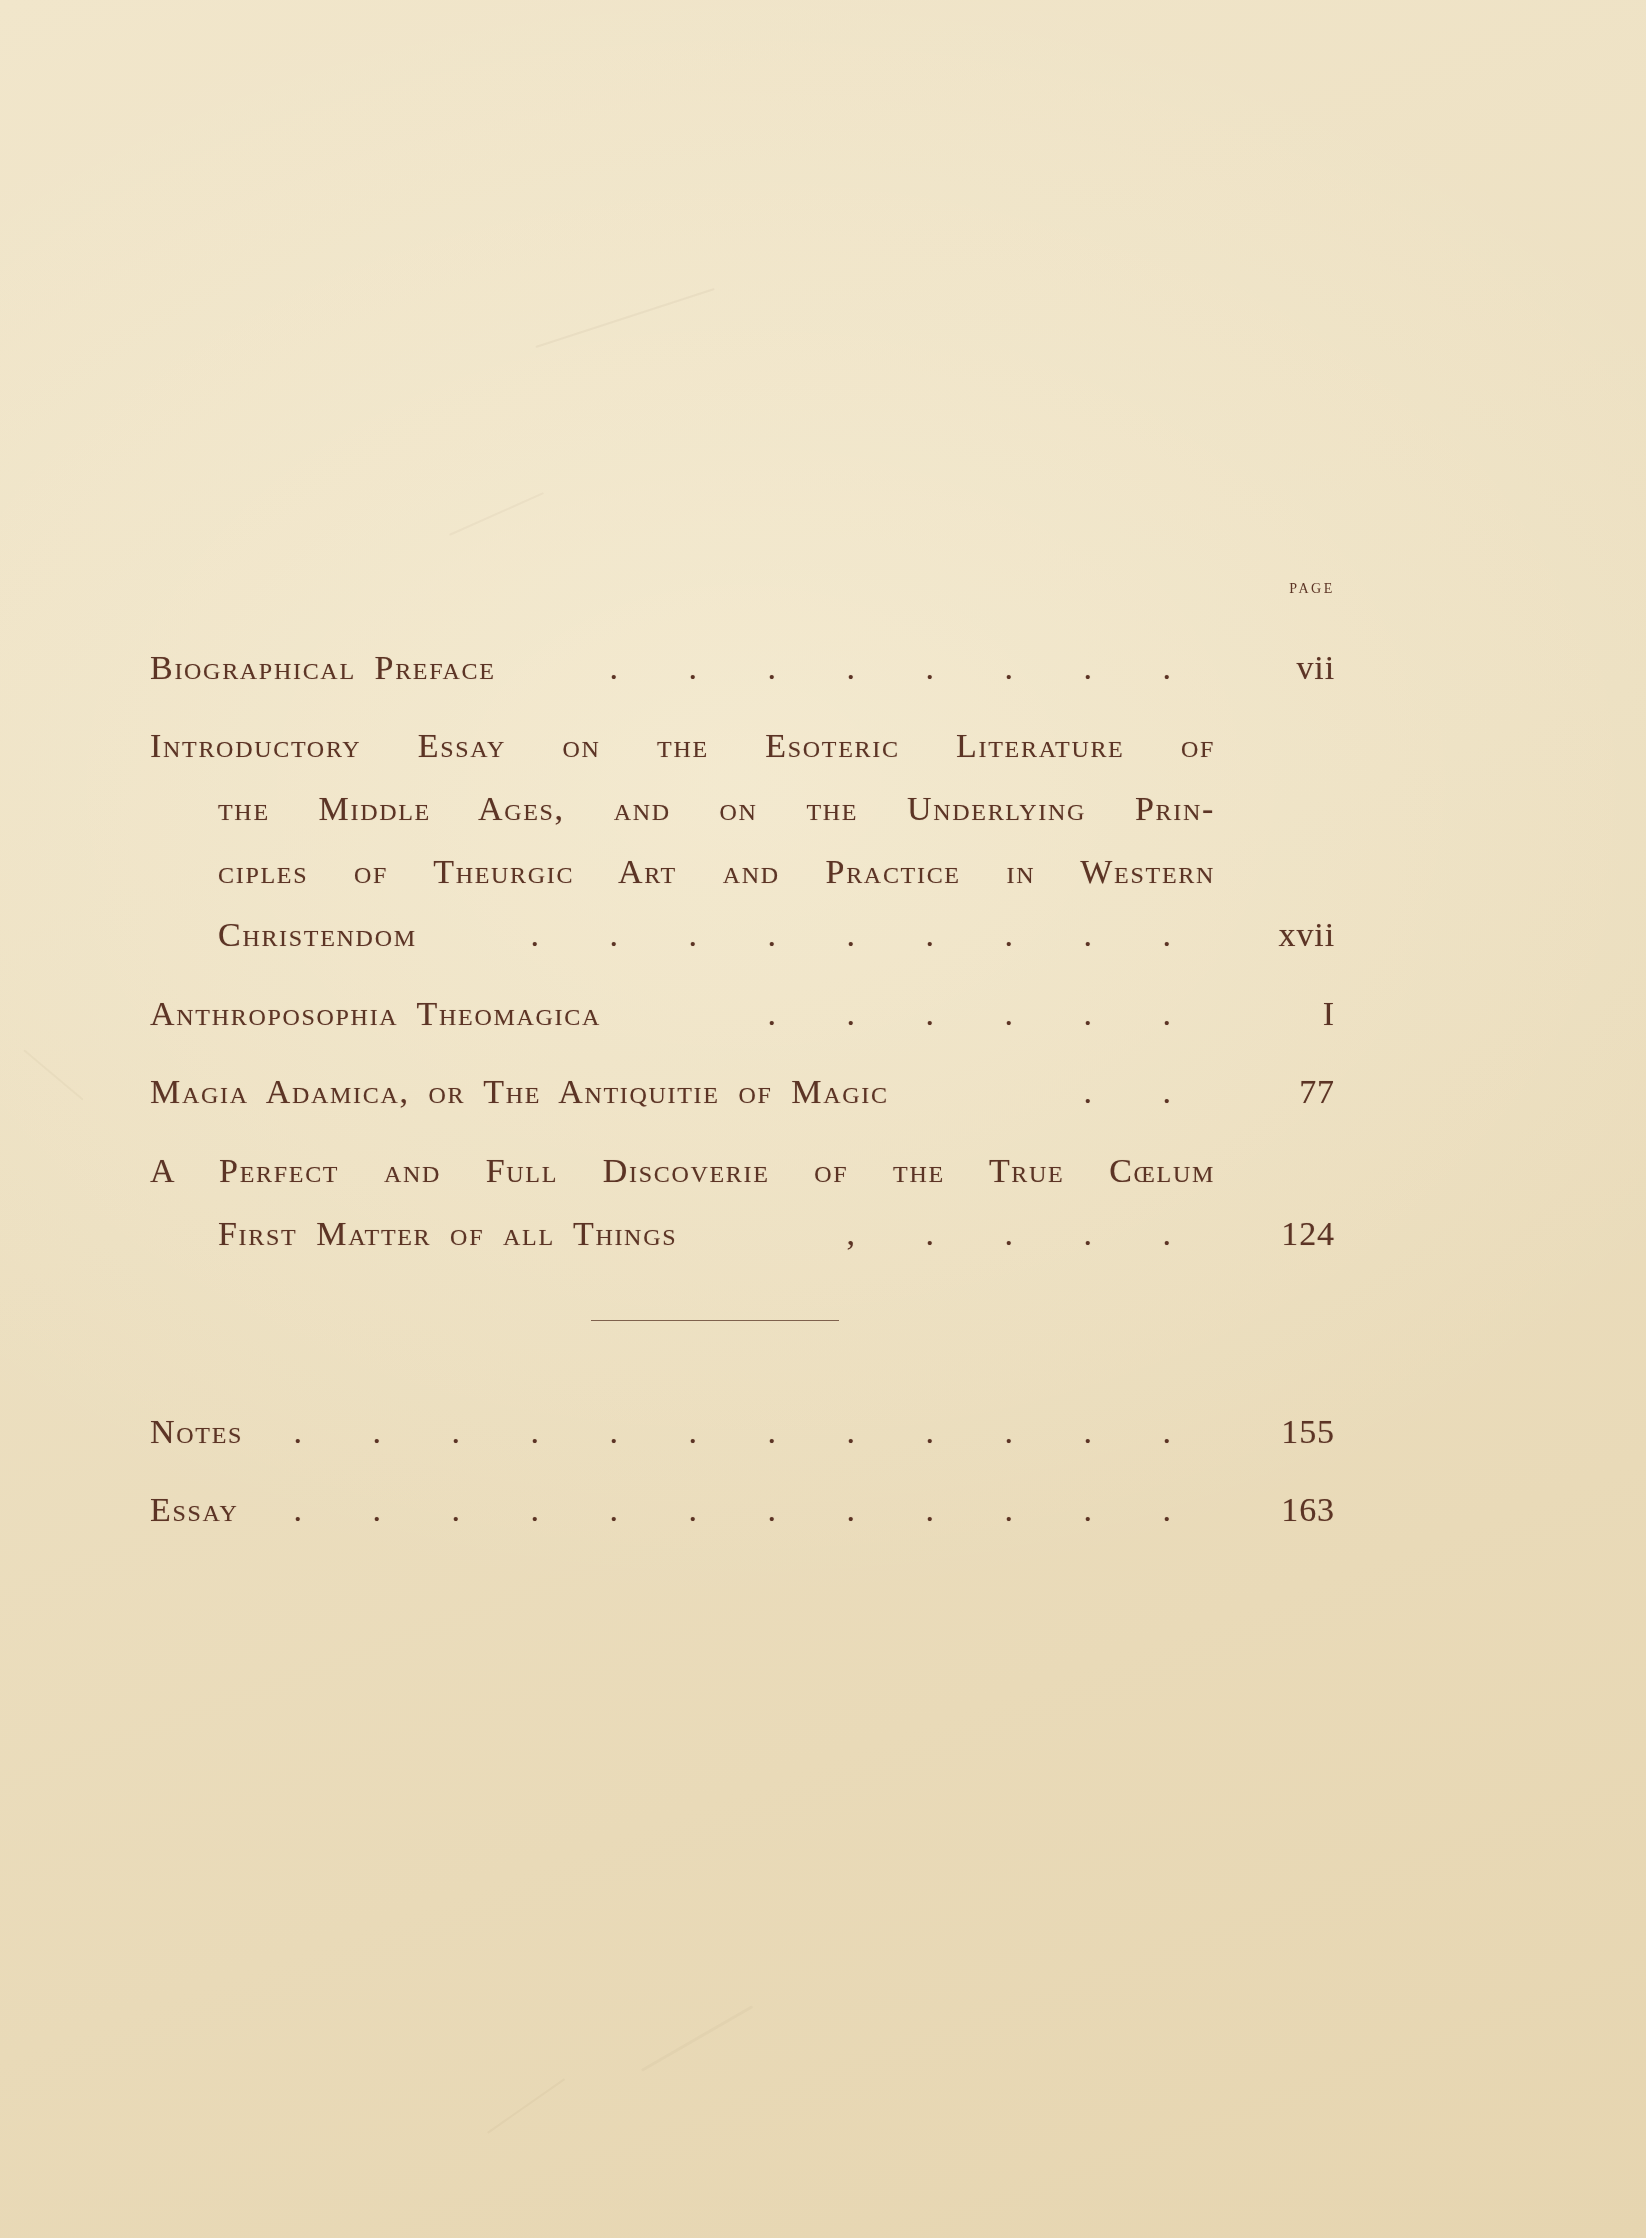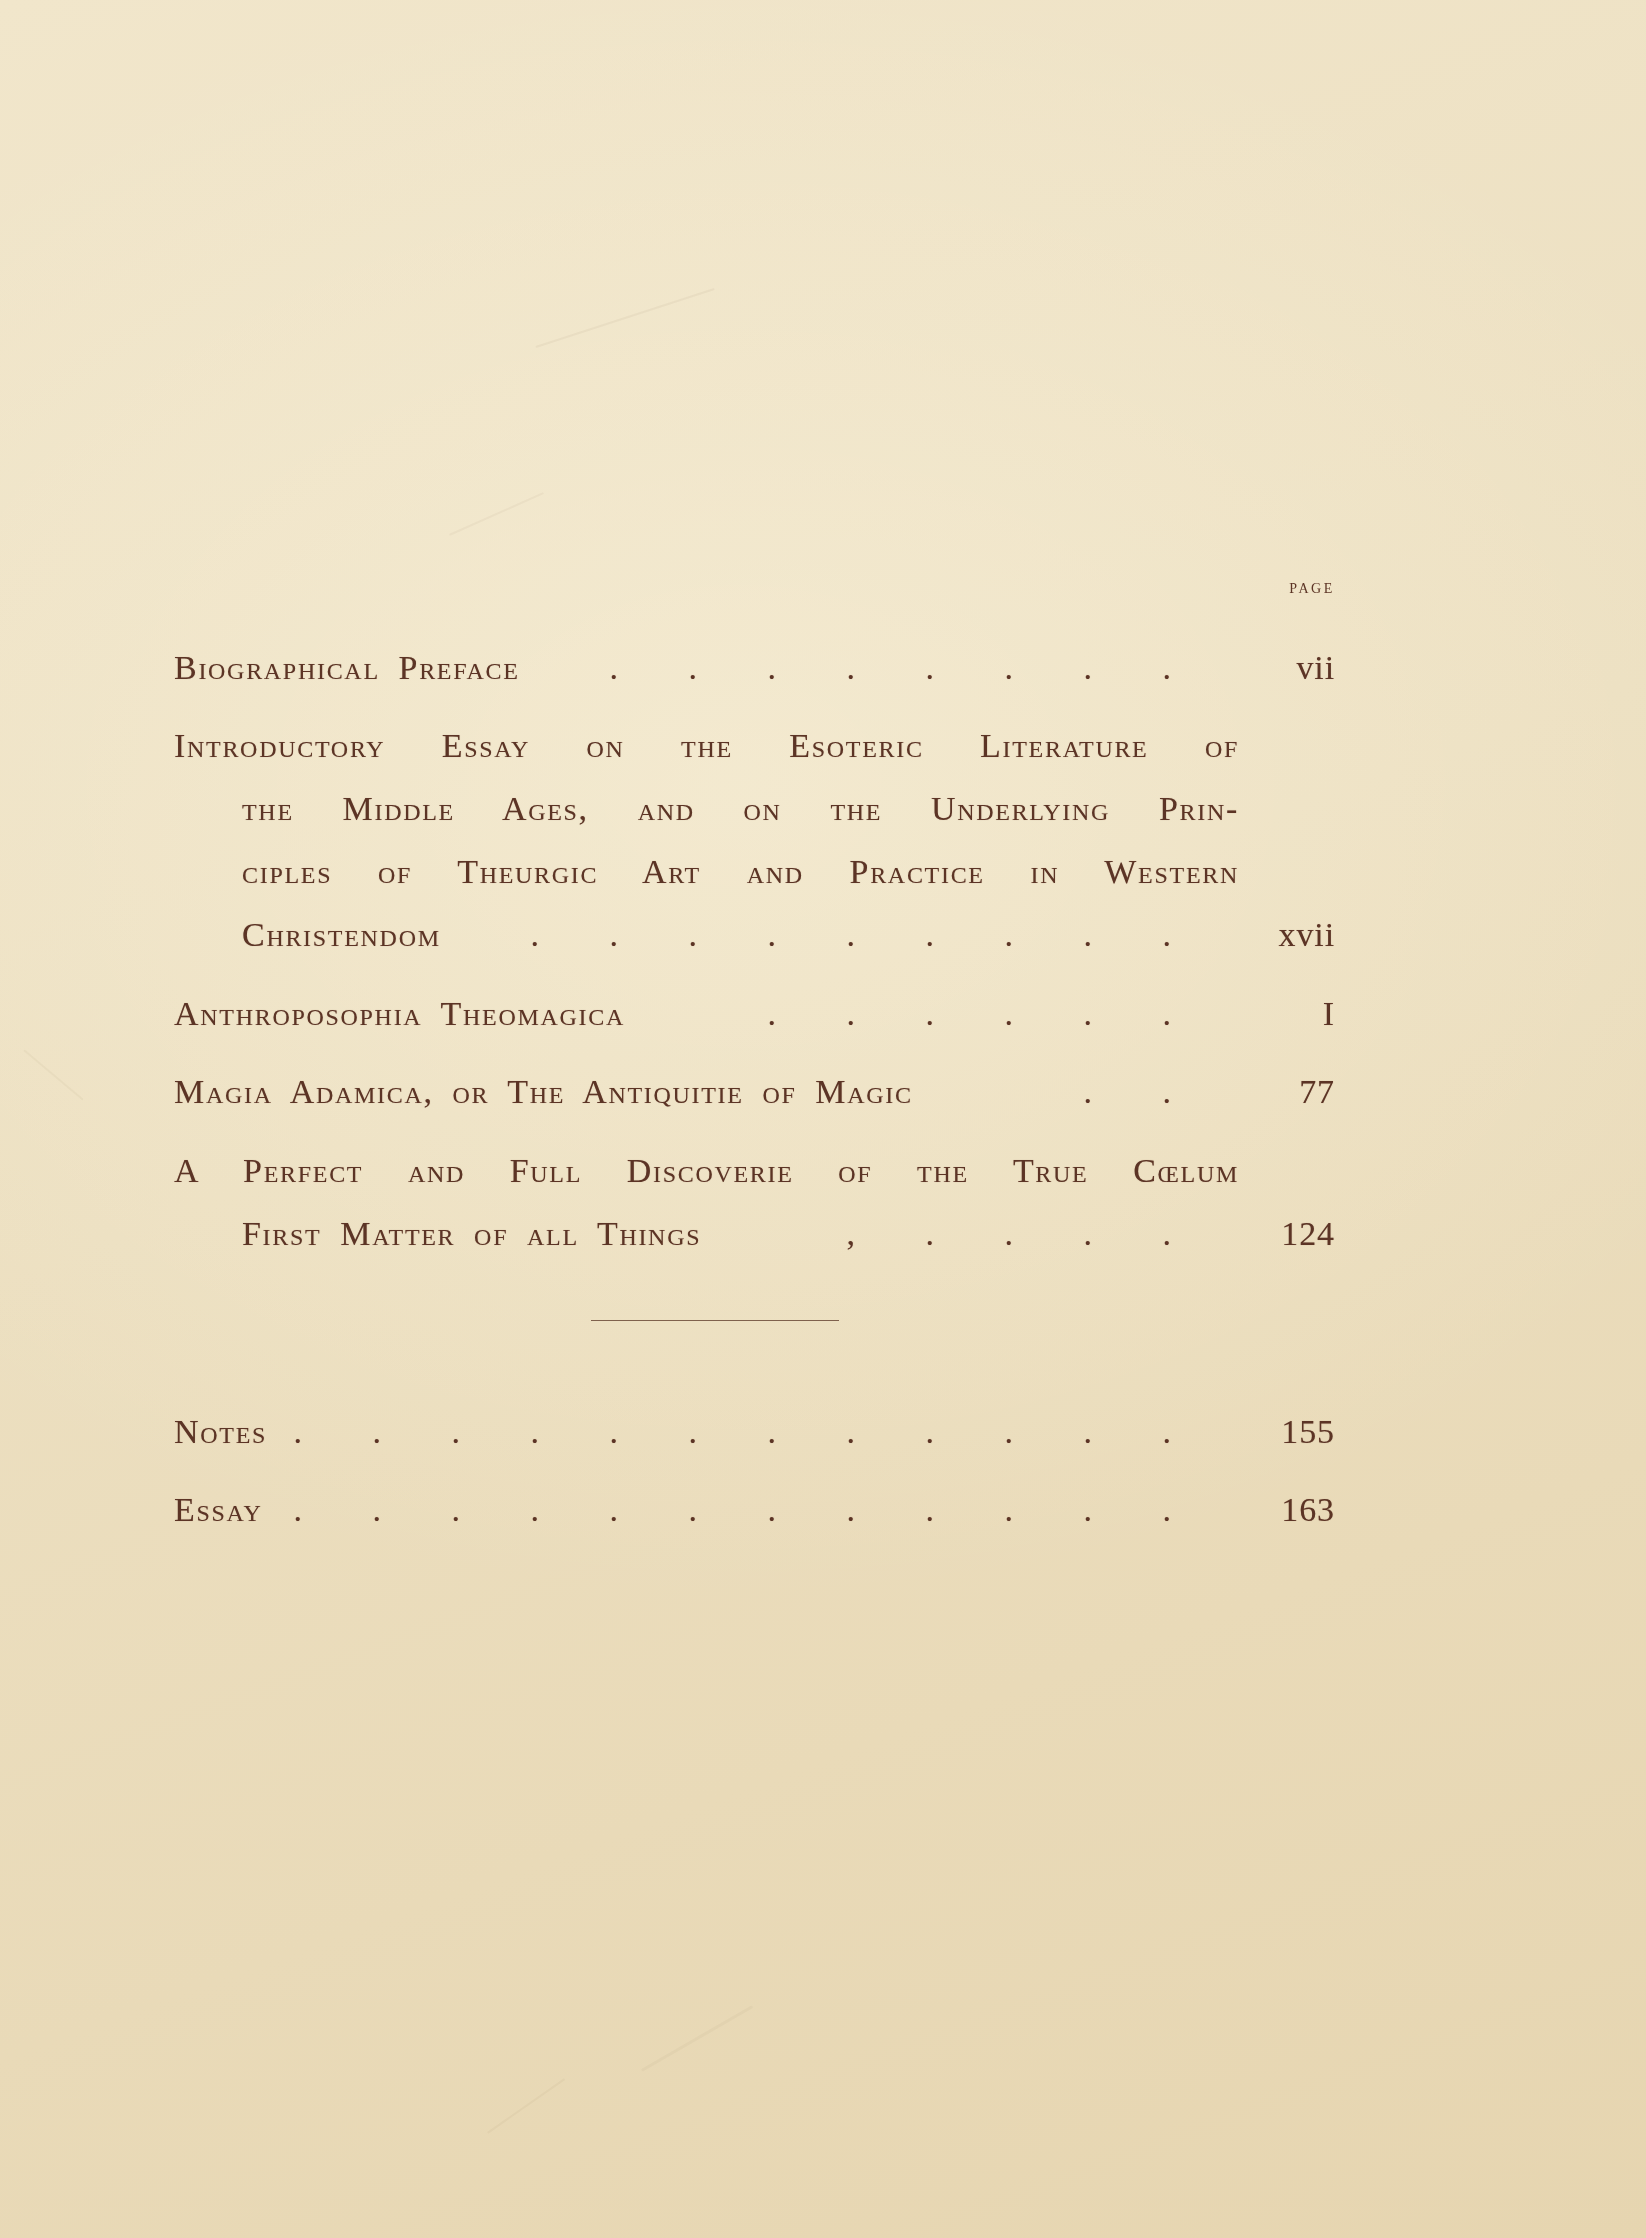--- a/index.html
+++ b/index.html
@@ -46,21 +46,21 @@
   .page-col-header{
     margin-top:103px;
     width:100%;
     text-align:right;
     font-size:14px;
     line-height:26px;
     letter-spacing:2.6px;
     color:var(--ink);
   }
   .entries{margin-top:34px;}
-  .entry{margin-bottom:15.4px;margin-left:24px;}
+  .entry{margin-bottom:15.4px;}
   .line{
     font-size:34px;
     line-height:63px;
     font-variant:small-caps;
     letter-spacing:1.7px;
     color:var(--ink);
     text-shadow:0 0 0.9px rgba(92,52,37,0.35);
   }
   .line.fill{
     width:1065px;

